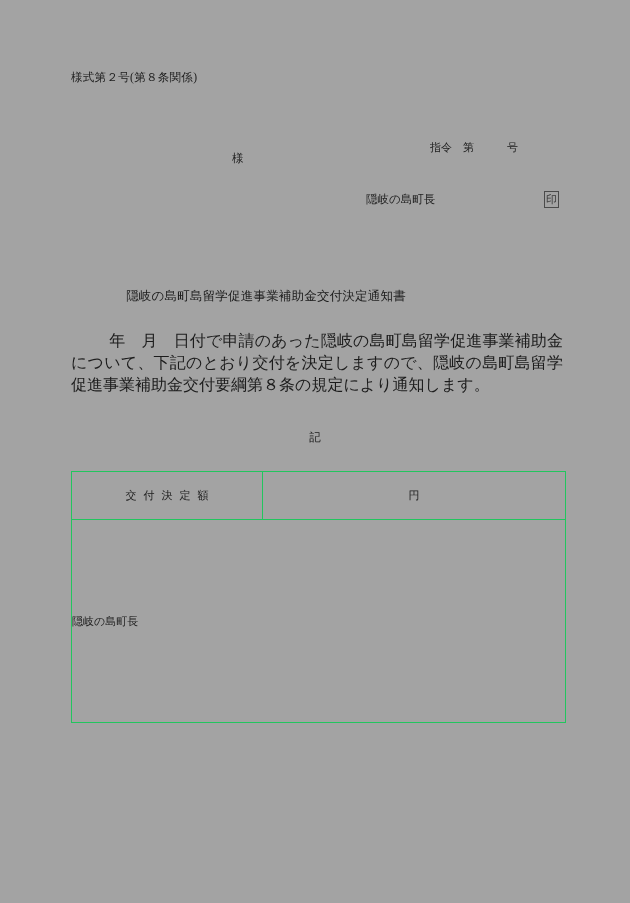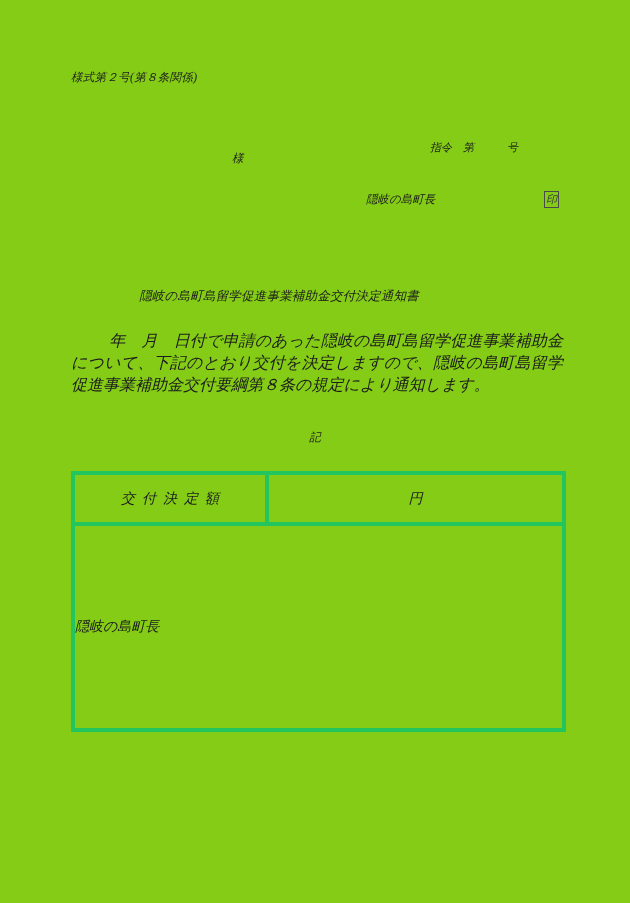--- a/index.html
+++ b/index.html
@@ -13,22 +13,21 @@
     position: relative;
     font-family: "Liberation Serif", "DejaVu Serif", serif;
     color: #1c1c1c;
     overflow: hidden;
   }
   .page {
     position: absolute;
     left: 0; top: 0;
     width: 630px;
     height: 903px;
-    background: #84cc16;
-    font-style: italic;
+    background: #a3a3a3;
   }
 
   
   .form-no {
     position: absolute;
     left: 71px;
     top: 70px;
     font-size: 11.5px;
     letter-spacing: 0.3px;
     white-space: pre;
@@ -86,21 +85,21 @@
     box-sizing: border-box;
     font-size: 11px;
     line-height: 15px;
     text-align: center;
     color: #3a3a3a;
   }
 
   
   .doc-title {
     position: absolute;
-    left: 14px;
+    left: 1px;
     top: 288px;
     width: 530px;
     text-align: center;
     font-size: 12.5px;
     letter-spacing: 0.2px;
     white-space: pre;
   }
 
   
   .body-para {
@@ -131,22 +130,22 @@
   
   .grant-table {
     position: absolute;
     left: 71px;
     top: 471px;
     width: 495px;
     border-collapse: collapse;
     table-layout: fixed;
   }
   .grant-table td {
-    border: 4px solid #22c55e;
-    font-size: 14px;
+    border: 1px solid #22c55e;
+    font-size: 11px;
     vertical-align: middle;
     padding: 0;
   }
   .cell-label-amount {
     width: 190px;
     height: 47px;
     text-align: center;
     letter-spacing: 7px;
     text-indent: 7px;
   }

